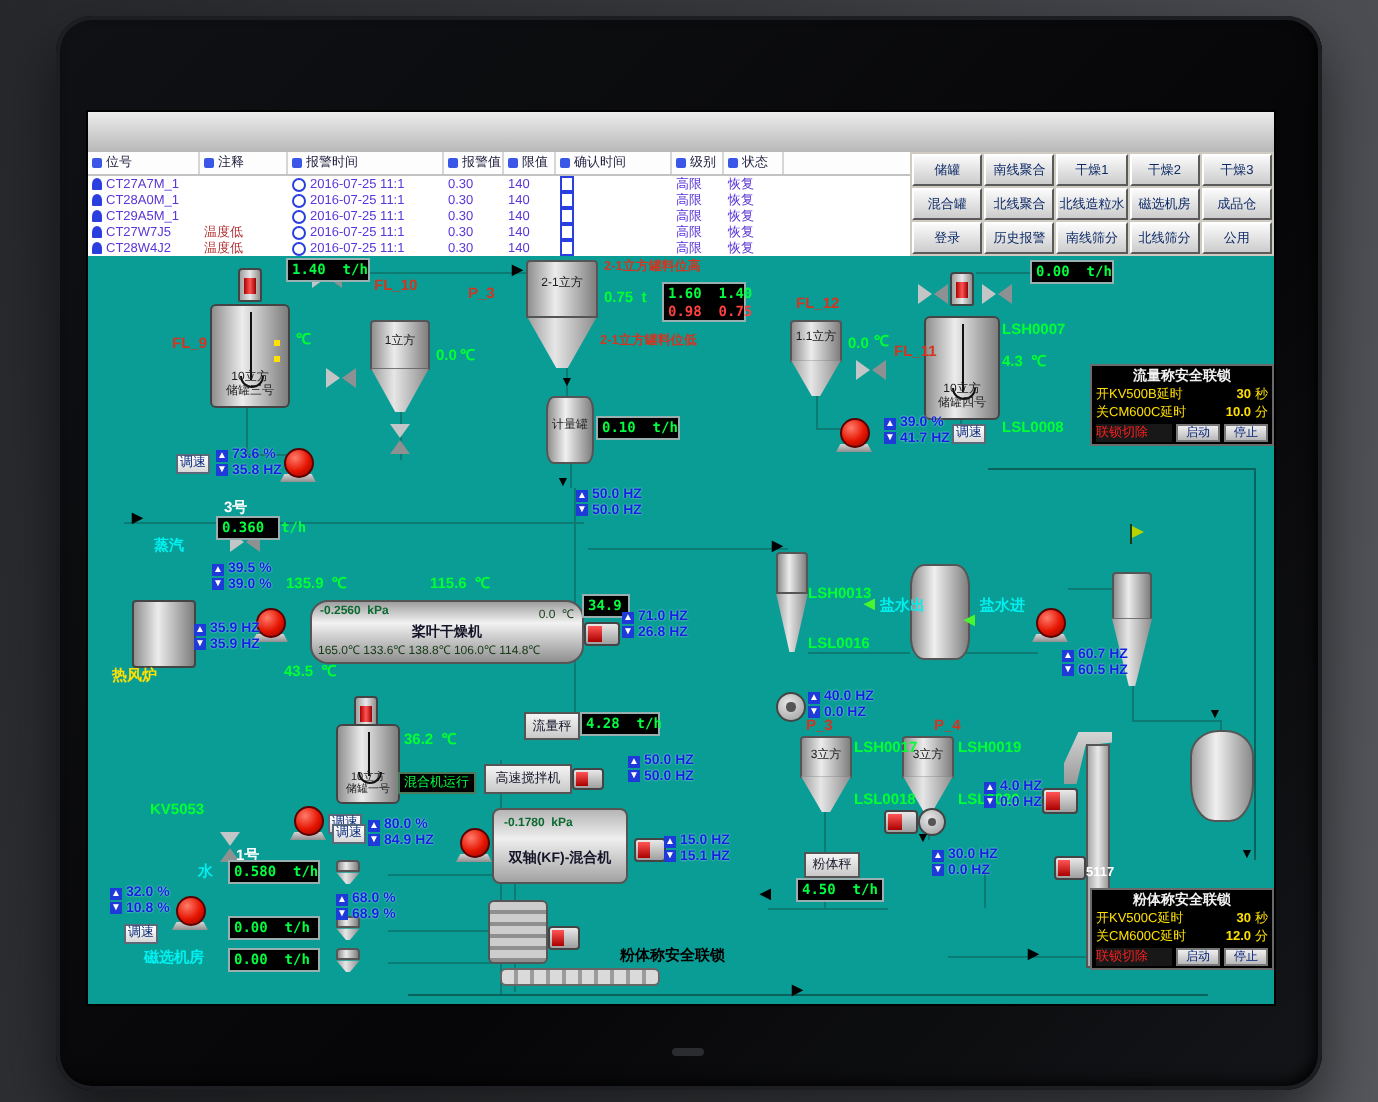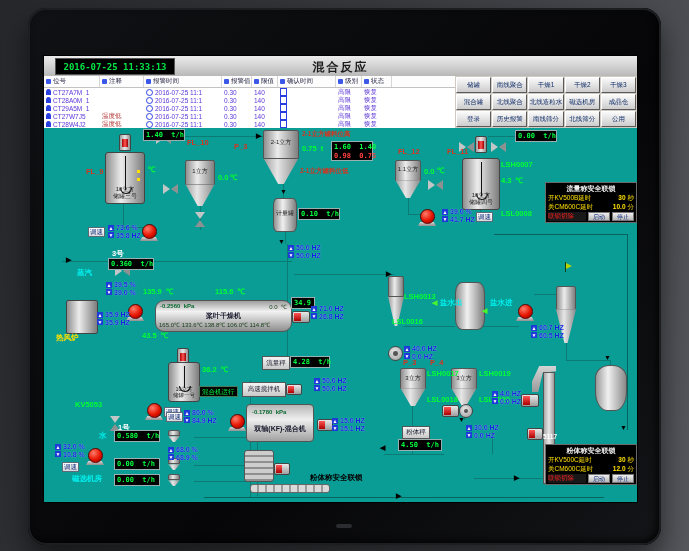--- a/index.html
+++ b/index.html
@@ -104,22 +104,20 @@
 </style>
 </head>
 <body>
 
 <div class="ab bezel"></div>
 <div class="ab led"></div>
 
 <div class="ab screen">
 
   <div class="ab titlebar">
-    <div class="ab clock">2016-07-25 11:33:13</div>
-    <div class="ab ptitle">混合反应</div>
   </div>
 
   <div class="ab alarms">
     <div class="ahead">
       <div class="c c1">
           <i class="hi"></i>
           <span>位号</span>
         </div>
       <div class="c c2">
           <i class="hi"></i>
@@ -340,21 +338,21 @@
       <span class="ud">
           <i>▲</i>
           <i>▼</i>
         </span>
       <span class="tx">
           <em>73.6 %</em>
           <em>35.8 HZ</em>
         </span>
     </div>
     <span class="lb wht" style="left:68px;top:122px">3号</span>
-    <div class="dispK" style="left:64px;top:130px;width:46px;height:12px">
+    <div class="dispK" style="left:64px;top:130px;width:32px;height:12px">
         <span>0.360  t/h</span>
       </div>
 
     <span class="lb red" style="left:190px;top:15px">P_3</span>
     <div class="hop" style="left:219px;top:2px;width:36px;height:54px">
       <i class="ht"></i>
         <i class="hc"></i>
       <span class="vlbl" style="top:9px">2-1立方</span>
     </div>
     <span class="lb red" style="left:258px;top:3px;font-size:6.5px">2-1立方罐料位高</span>
@@ -382,21 +380,21 @@
     </div>
 
     <span class="lb red" style="left:354px;top:20px">FL_12</span>
     <div class="hop" style="left:351px;top:32px;width:26px;height:38px">
       <i class="ht"></i>
         <i class="hc"></i>
       <span class="vlbl" style="top:6px">1.1立方</span>
     </div>
     <span class="lb grn" style="left:380px;top:40px">0.0</span>
     <span class="lb grn" style="left:393px;top:39px">℃</span>
-    <span class="lb red" style="left:403px;top:20px">FL_11</span>
+    <span class="lb red" style="left:403px;top:44px">FL_11</span>
     <div class="valveh" style="left:384px;top:52px"></div>
     <div class="amot" style="left:431px;top:8px">
         <i></i>
       </div>
     <div class="valveh" style="left:415px;top:14px"></div>
     <div class="valveh" style="left:447px;top:14px"></div>
     <div class="tank" style="left:418px;top:30px;width:36px;height:50px">
       <i class="agit"></i>
       <span class="vlbl" style="bottom:3px"><span>10立方</span><br><span>储罐四号</span></span>
     </div>
@@ -489,21 +487,21 @@
           <em>71.0 HZ</em>
           <em>26.8 HZ</em>
         </span>
     </div>
 
     <div class="hop cyc" style="left:344px;top:148px;width:16px;height:50px">
         <i class="ht"></i>
         <i class="hc"></i>
       </div>
     <span class="lb grn" style="left:360px;top:165px">LSH0013</span>
-    <span class="lb grn" style="left:348px;top:190px">LSL0016</span>
+    <span class="lb grn" style="left:360px;top:190px">LSL0016</span>
     <b class="ar lime" style="left:388px;top:171px">◀</b>
     <span class="lb cyn" style="left:396px;top:171px">盐水出</span>
     <div class="btank" style="left:411px;top:154px;width:28px;height:46px"></div>
     <span class="lb cyn" style="left:446px;top:171px">盐水进</span>
     <b class="ar lime" style="left:438px;top:179px">◀</b>
     <div class="pump" style="left:474px;top:176px"></div>
     <div class="pbase" style="left:472px;top:189px;width:18px"></div>
     <div class="dispF" style="left:487px;top:196px">
       <span class="ud">
           <i>▲</i>
@@ -649,21 +647,21 @@
     <span class="lb blk" style="left:266px;top:346px">粉体称安全联锁</span>
 
     <span class="lb red" style="left:359px;top:231px">P_3</span>
     <div class="hop" style="left:356px;top:240px;width:26px;height:38px">
       <i class="ht"></i>
         <i class="hc"></i>
       <span class="vlbl" style="top:7px">3立方</span>
     </div>
     <span class="lb grn" style="left:383px;top:242px">LSH0017</span>
     <span class="lb grn" style="left:383px;top:268px">LSL0018</span>
-    <span class="lb red" style="left:386px;top:231px">P_4</span>
+    <span class="lb red" style="left:423px;top:231px">P_4</span>
     <div class="hop" style="left:407px;top:240px;width:26px;height:38px">
       <i class="ht"></i>
         <i class="hc"></i>
       <span class="vlbl" style="top:7px">3立方</span>
     </div>
     <span class="lb grn" style="left:435px;top:242px">LSH0019</span>
     <span class="lb grn" style="left:435px;top:268px">LSL0020</span>
     <div class="mot" style="left:398px;top:277px;width:15px;height:10px">
         <i></i>
       </div>

